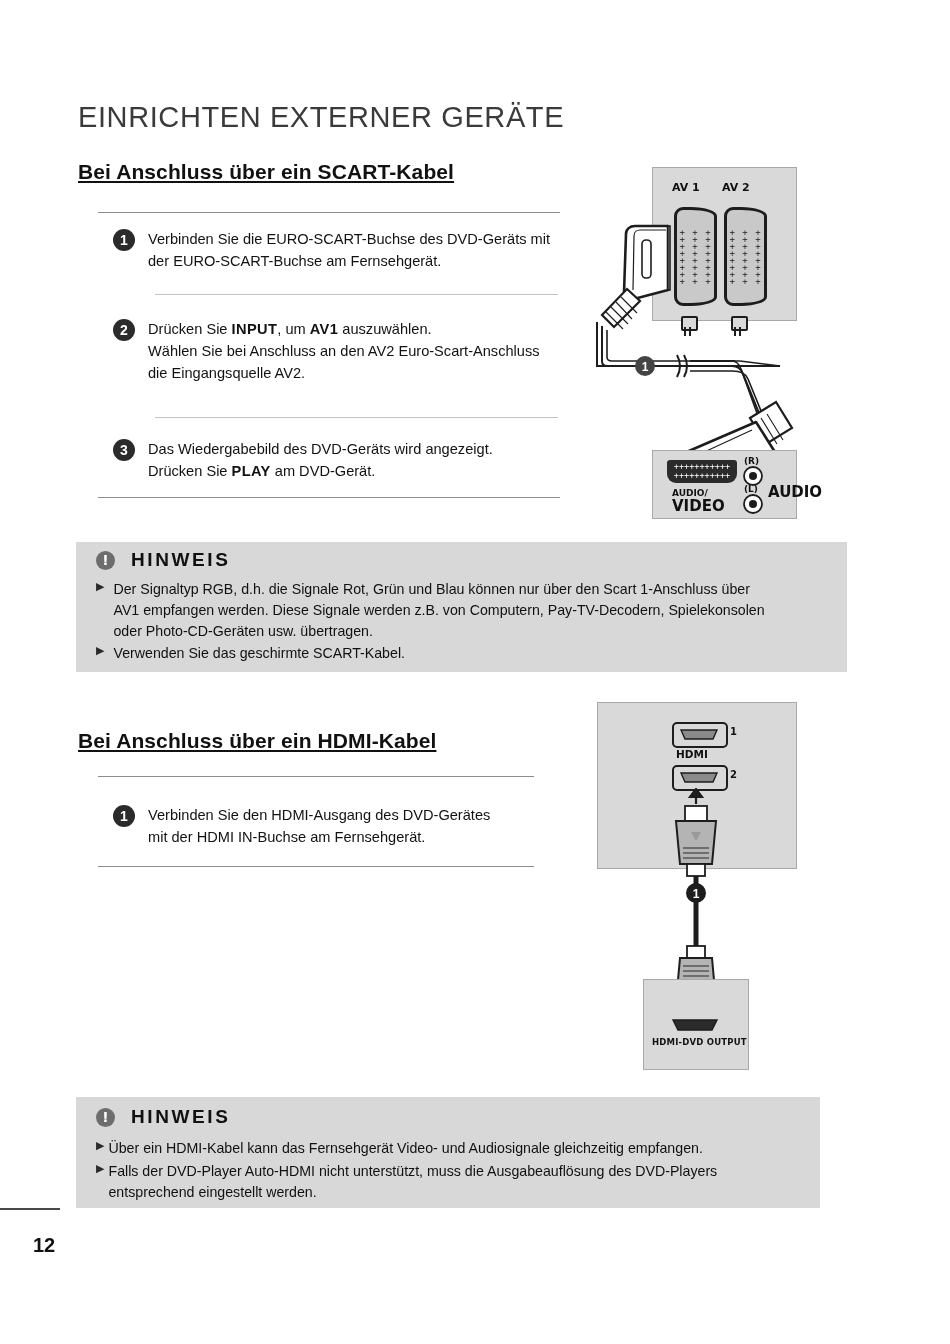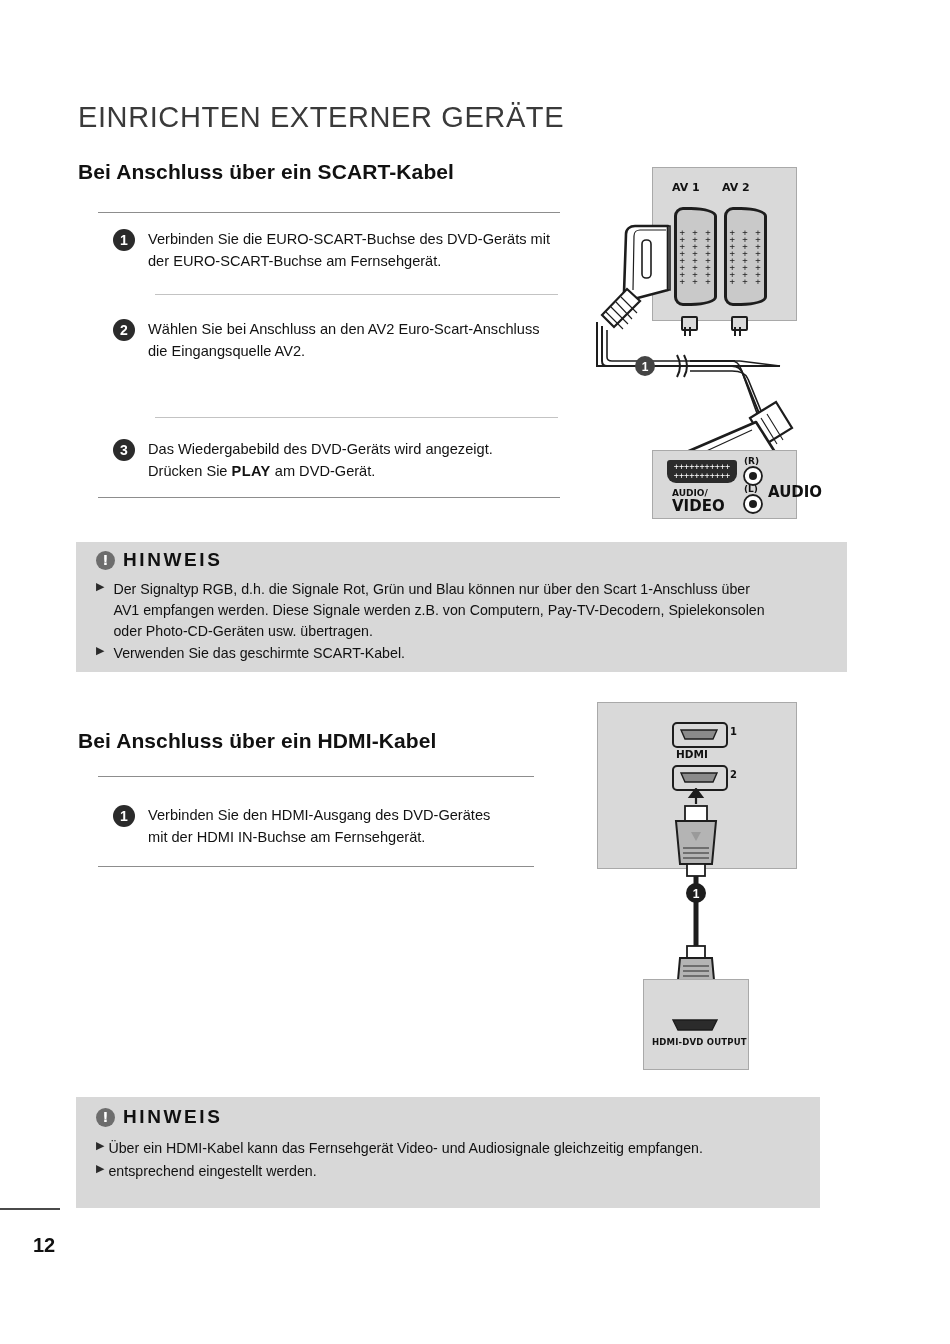--- a/index.html
+++ b/index.html
@@ -15,21 +15,21 @@
 
   
   .chapter-title{
     position:absolute;left:78px;top:101px;
     font-size:29px;font-weight:400;letter-spacing:.6px;
     color:#3a3a3a;white-space:nowrap;
   }
   .section-title{
     position:absolute;
     font-size:21px;font-weight:700;color:#111;
-    letter-spacing:.1px;white-space:nowrap;
+    letter-spacing:.1px;white-space:nowrap;text-decoration:underline;
   }
   #sec-scart{left:78px;top:160px;}
   #sec-hdmi{left:78px;top:729px;}
 
   
   .rule{position:absolute;background:#8d8d8d;height:1px;}
   .rule.light{background:#c3c3c3;}
 
   .step{position:absolute;display:flex;align-items:flex-start;}
   .bullet{
@@ -54,21 +54,21 @@
     position:absolute;display:flex;align-items:center;
   }
   .note-bang{
     width:19px;height:19px;border-radius:50%;
     background:#6d6d6d;color:#fff;
     font-size:14px;font-weight:700;font-family:"DejaVu Sans",sans-serif;
     display:flex;align-items:center;justify-content:center;
     line-height:1;
   }
   .note-title{
-    margin-left:8px;font-size:19px;font-weight:700;
+    margin-left:16px;font-size:19px;font-weight:700;
     letter-spacing:2.6px;color:#111;
   }
   .note-item{position:absolute;display:flex;align-items:flex-start;}
   .tri{
     color:#2b2b2b;font-size:11px;line-height:1.45;flex:0 0 auto;
   }
   .note-body{font-size:14.2px;line-height:1.47;color:#111;}
 
   
   .foot-rule{position:absolute;left:0;top:1208px;width:60px;height:2px;background:#4a4a4a;}
@@ -115,20 +115,21 @@
       <div>Verbinden Sie die EURO-SCART-Buchse des DVD-Geräts mit</div>
       <div>der EURO-SCART-Buchse am Fernsehgerät.</div>
     </div>
   </div>
 
   <div class="rule light" style="left:155px;top:294px;width:403px;"></div>
 
   <div class="step" style="left:113px;top:318px;width:455px;">
     <div class="bullet">2</div>
     <div class="step-text">
+        <div>Drücken Sie <b>INPUT</b>, um <b>AV1</b> auszuwählen.</div>
         <div>Wählen Sie bei Anschluss an den AV2 Euro-Scart-Anschluss</div>
         <div>die Eingangsquelle AV2.</div>
     </div>
   </div>
 
   <div class="rule light" style="left:155px;top:417px;width:403px;"></div>
 
   <div class="step" style="left:113px;top:438px;width:455px;">
     <div class="bullet">3</div>
     <div class="step-text">
@@ -355,20 +356,21 @@
   </div>
   <div class="note-item" style="left:96px;top:1138px;width:715px;">
     <span class="tri">▶</span>
     <div class="note-body" style="margin-left:4px;">
       <div>Über ein HDMI-Kabel kann das Fernsehgerät Video- und Audiosignale gleichzeitig empfangen.</div>
     </div>
   </div>
   <div class="note-item" style="left:96px;top:1161px;width:715px;">
     <span class="tri">▶</span>
     <div class="note-body" style="margin-left:4px;">
+      <div>Falls der DVD-Player Auto-HDMI nicht unterstützt, muss die Ausgabeauflösung des DVD-Players</div>
       <div>entsprechend eingestellt werden.</div>
     </div>
   </div>
 
   <div class="foot-rule"></div>
   <div class="page-num">12</div>
 
 </div>
 
 </body></html>

